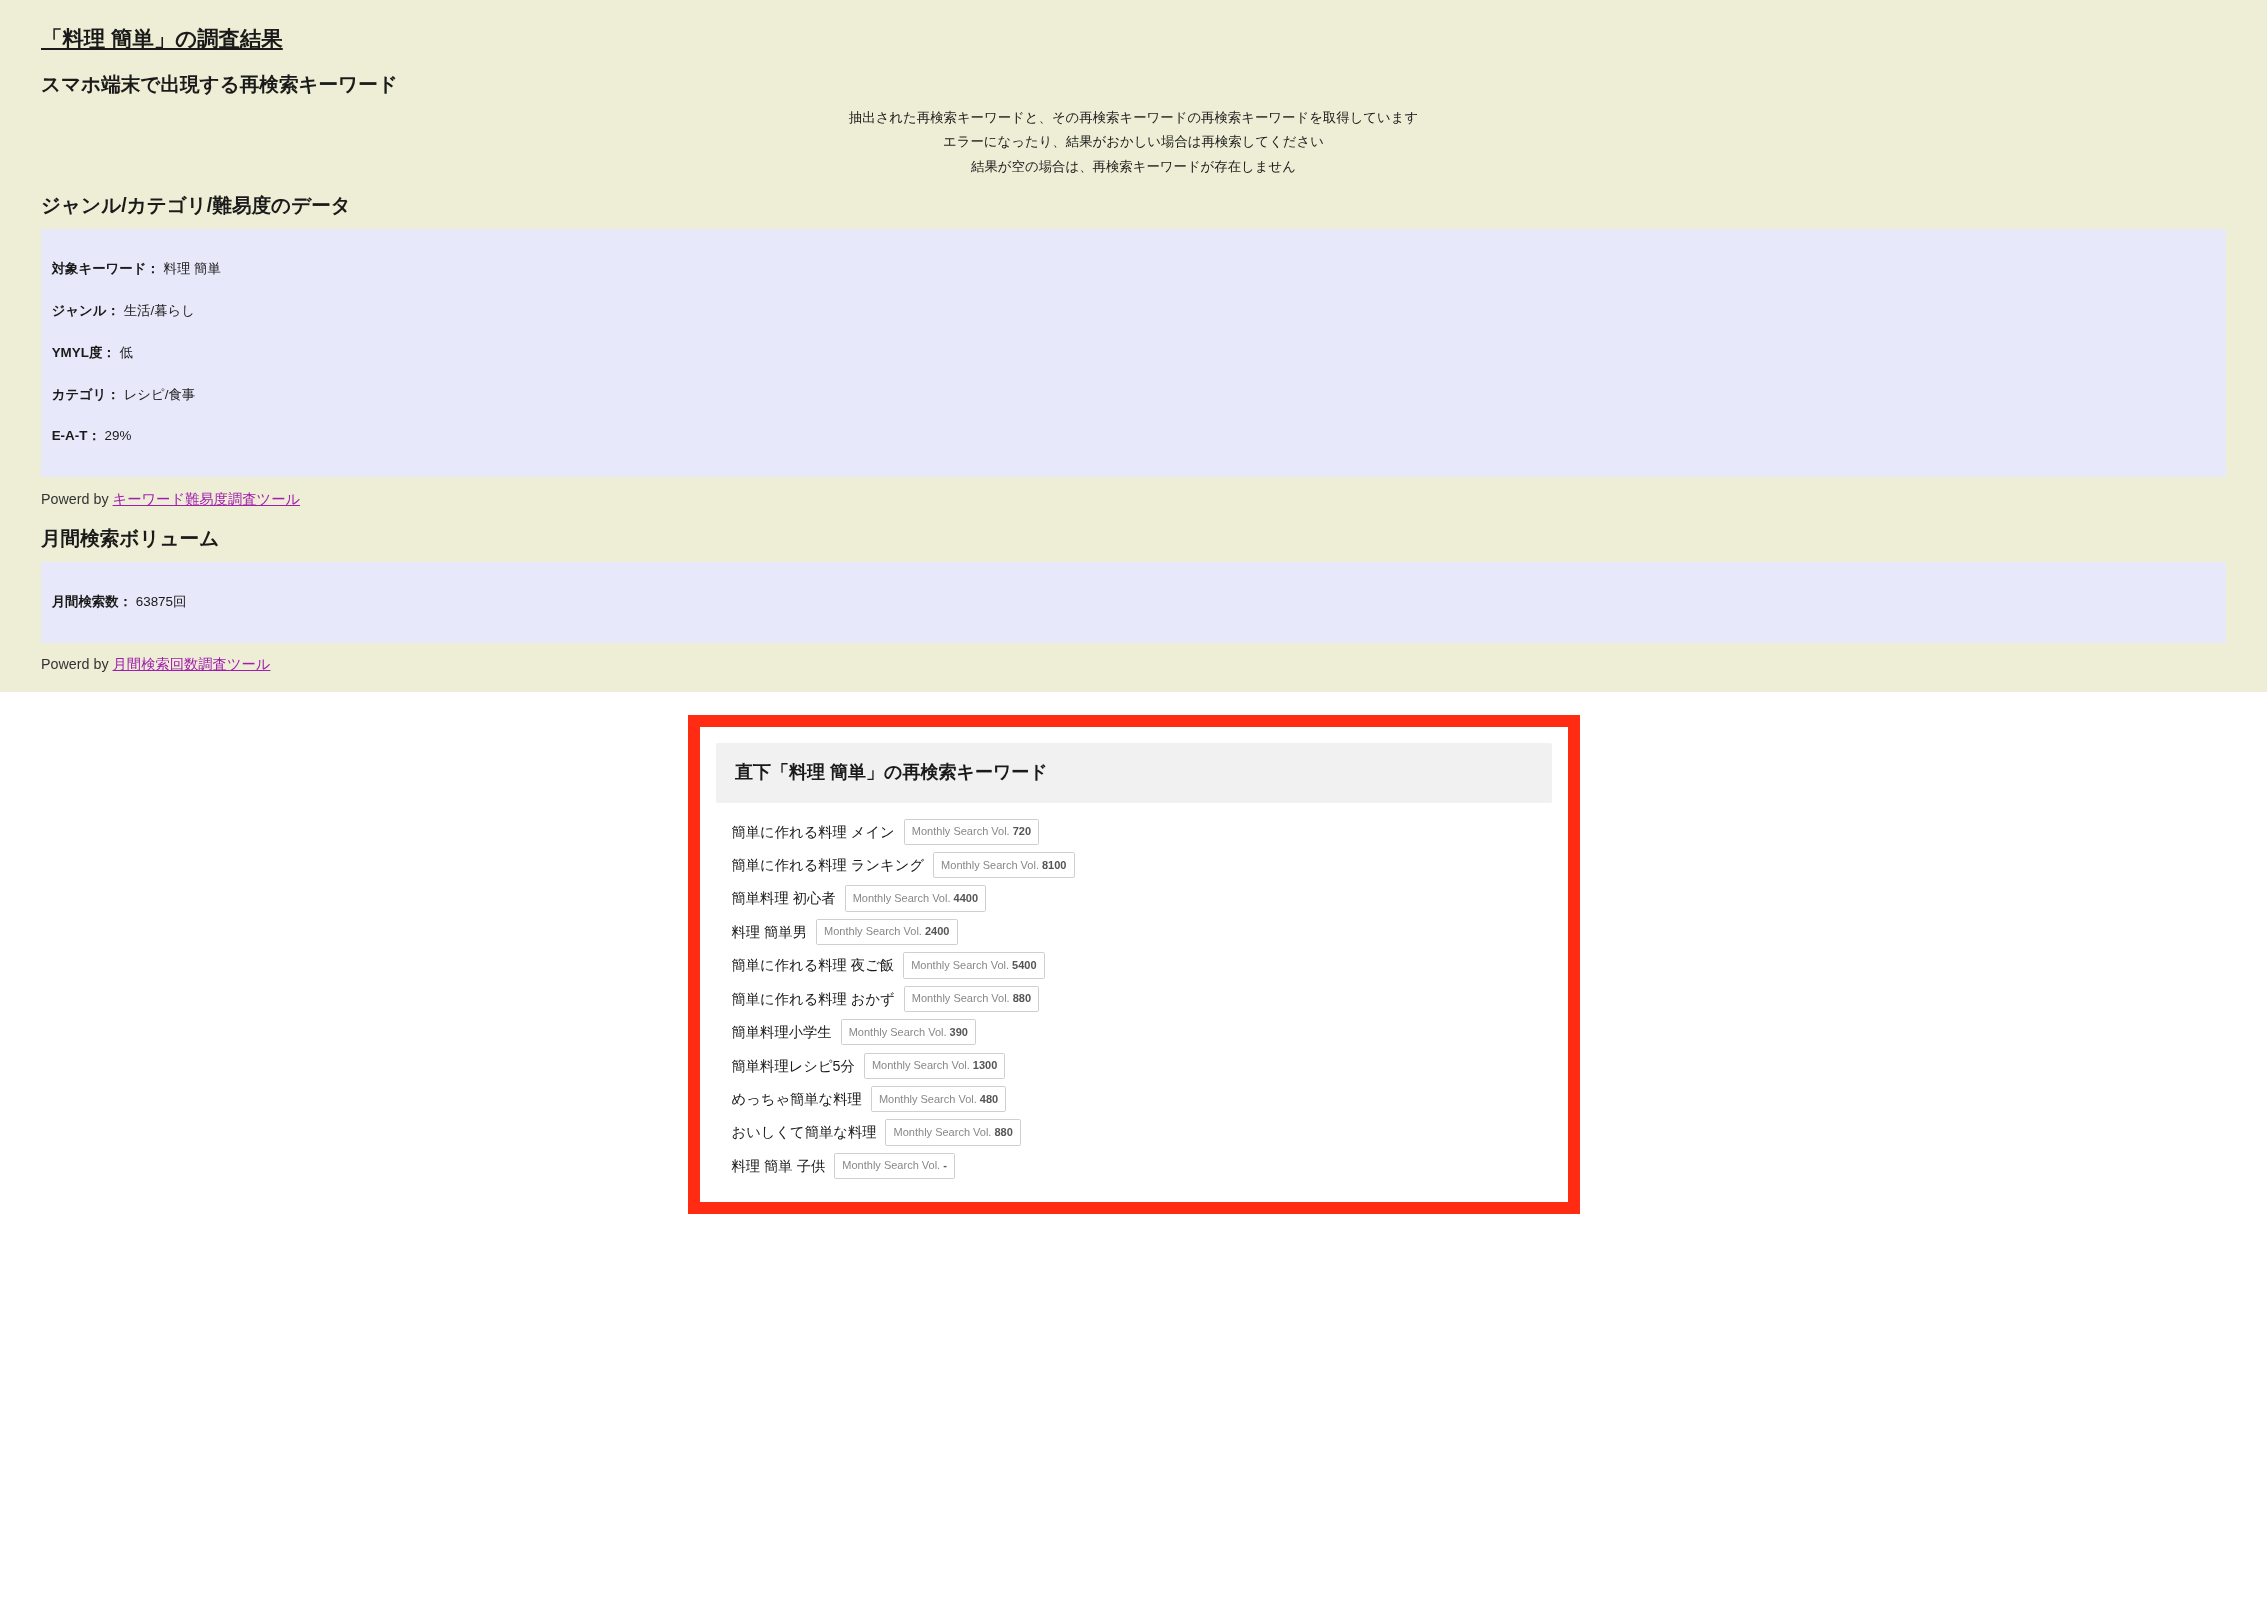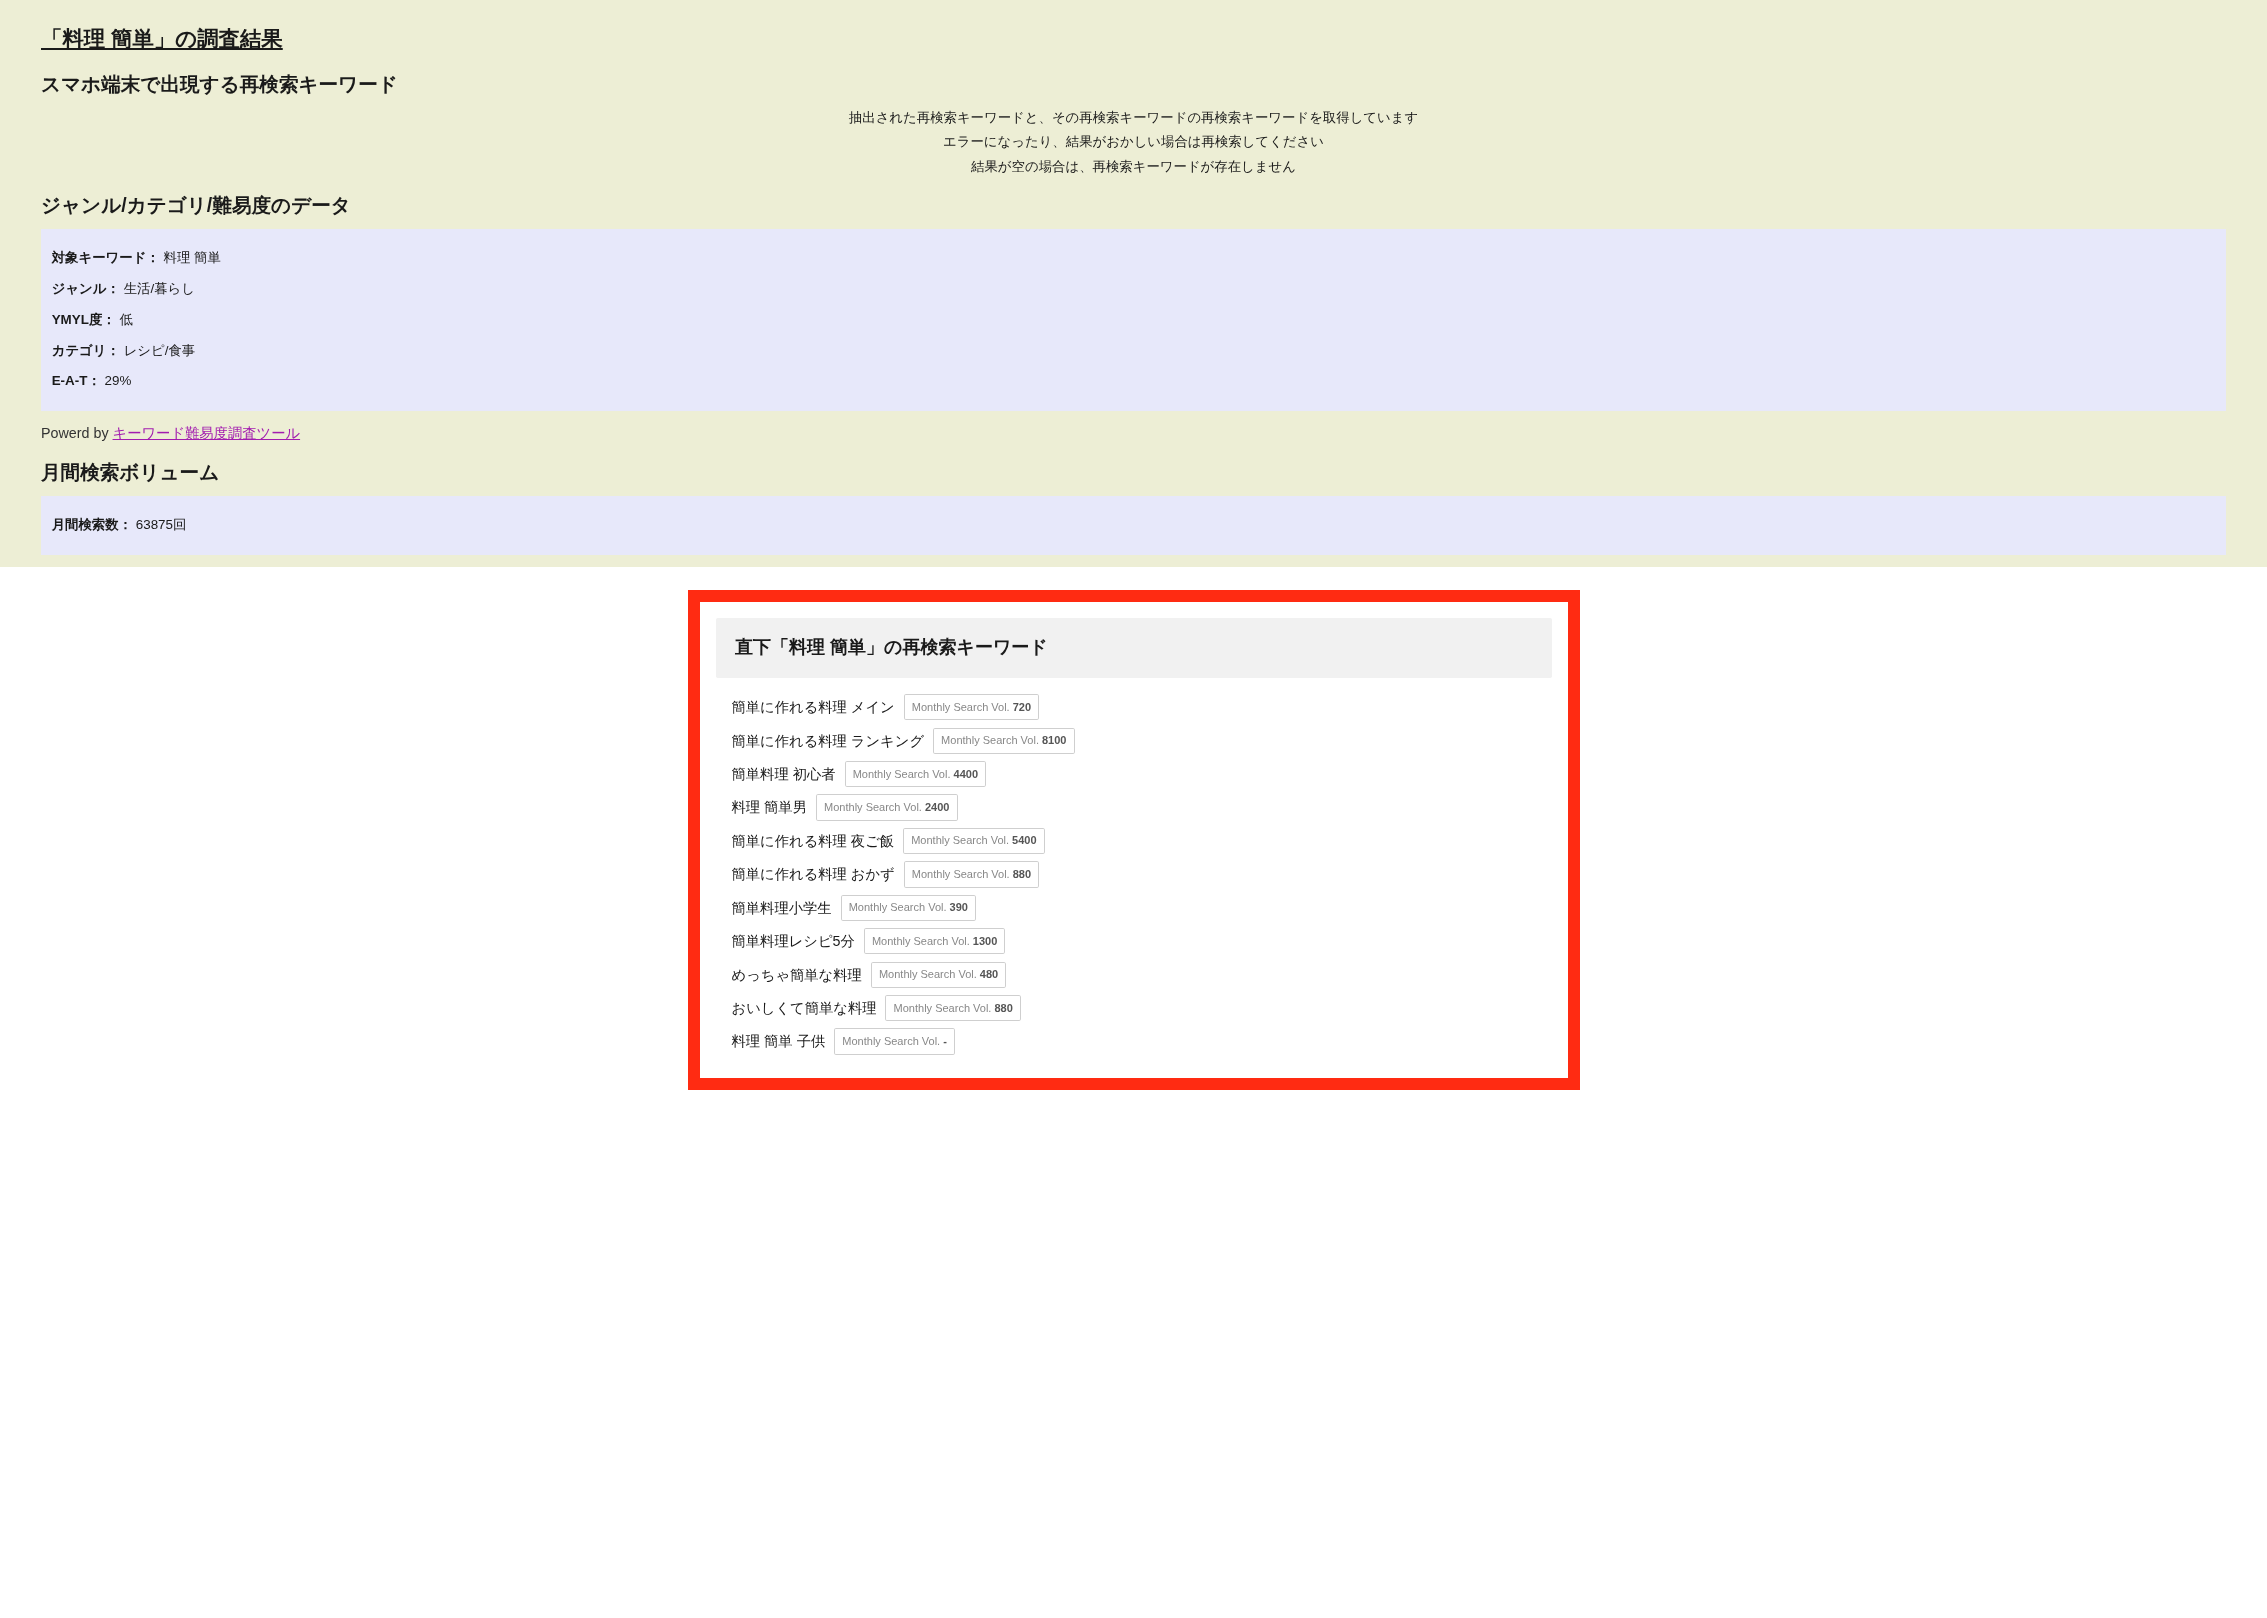--- a/index.html
+++ b/index.html
@@ -31,21 +31,21 @@
     font-size:13.4px;
     text-align:center;
   }
 
   .info-card{
     background:#e7e8fa;
     margin:7.1px 0 0 0;
     padding:9px 10.7px;
   }
   .info-card .row{
-    margin:10px 0;
+    margin:21px 0;
     font-size:13.4px;
   }
   .info-card .row .lbl{
     font-weight:700;
   }
   .info-card .row .val{
     font-weight:400;
   }
 
   .powered{
@@ -144,20 +144,23 @@
 
   <h2>月間検索ボリューム</h2>
 
   <div class="info-card">
     <div class="row">
       <span class="lbl">月間検索数：</span>
       <span class="val">63875回</span>
     </div>
   </div>
 
+  <div class="powered">
+    <span>Powerd by </span><a href="#">月間検索回数調査ツール</a>
+  </div>
 
 </div>
 
 <div class="bordered-wrap">
   <div class="bordered">
 
     <div class="direct-header">直下「料理 簡単」の再検索キーワード</div>
 
     <div id="kw-list">
         <div class="kw-line">

